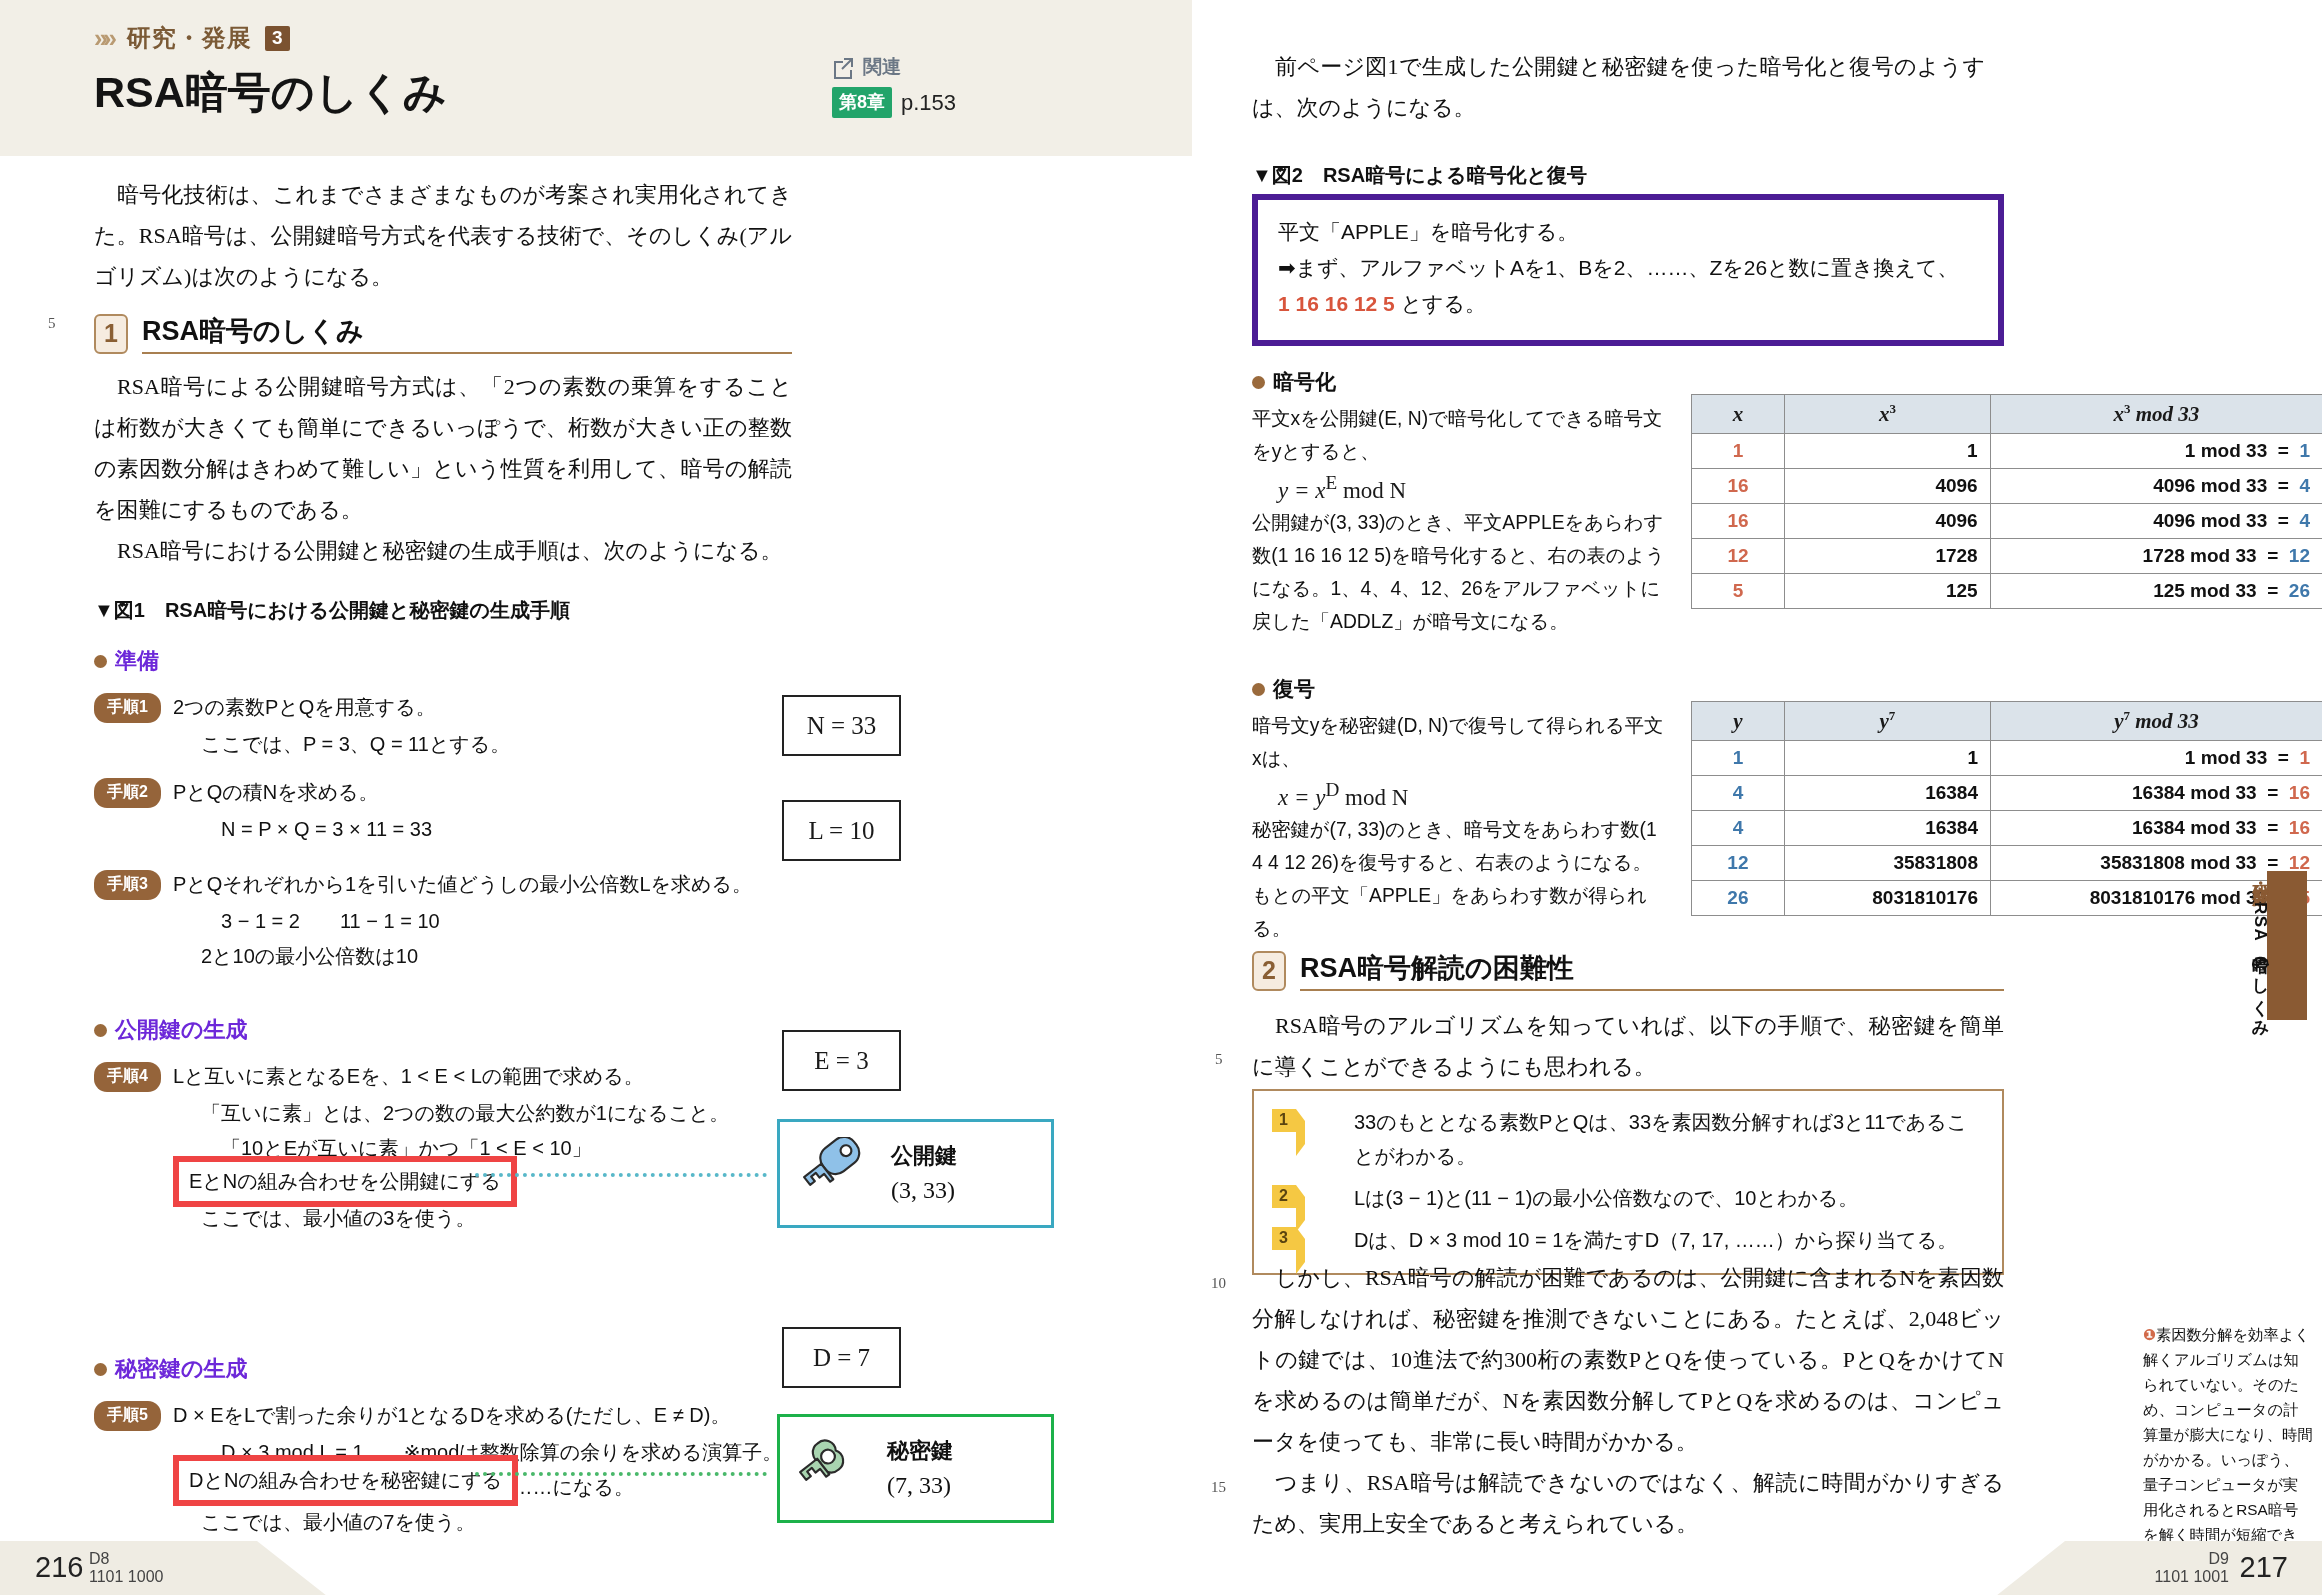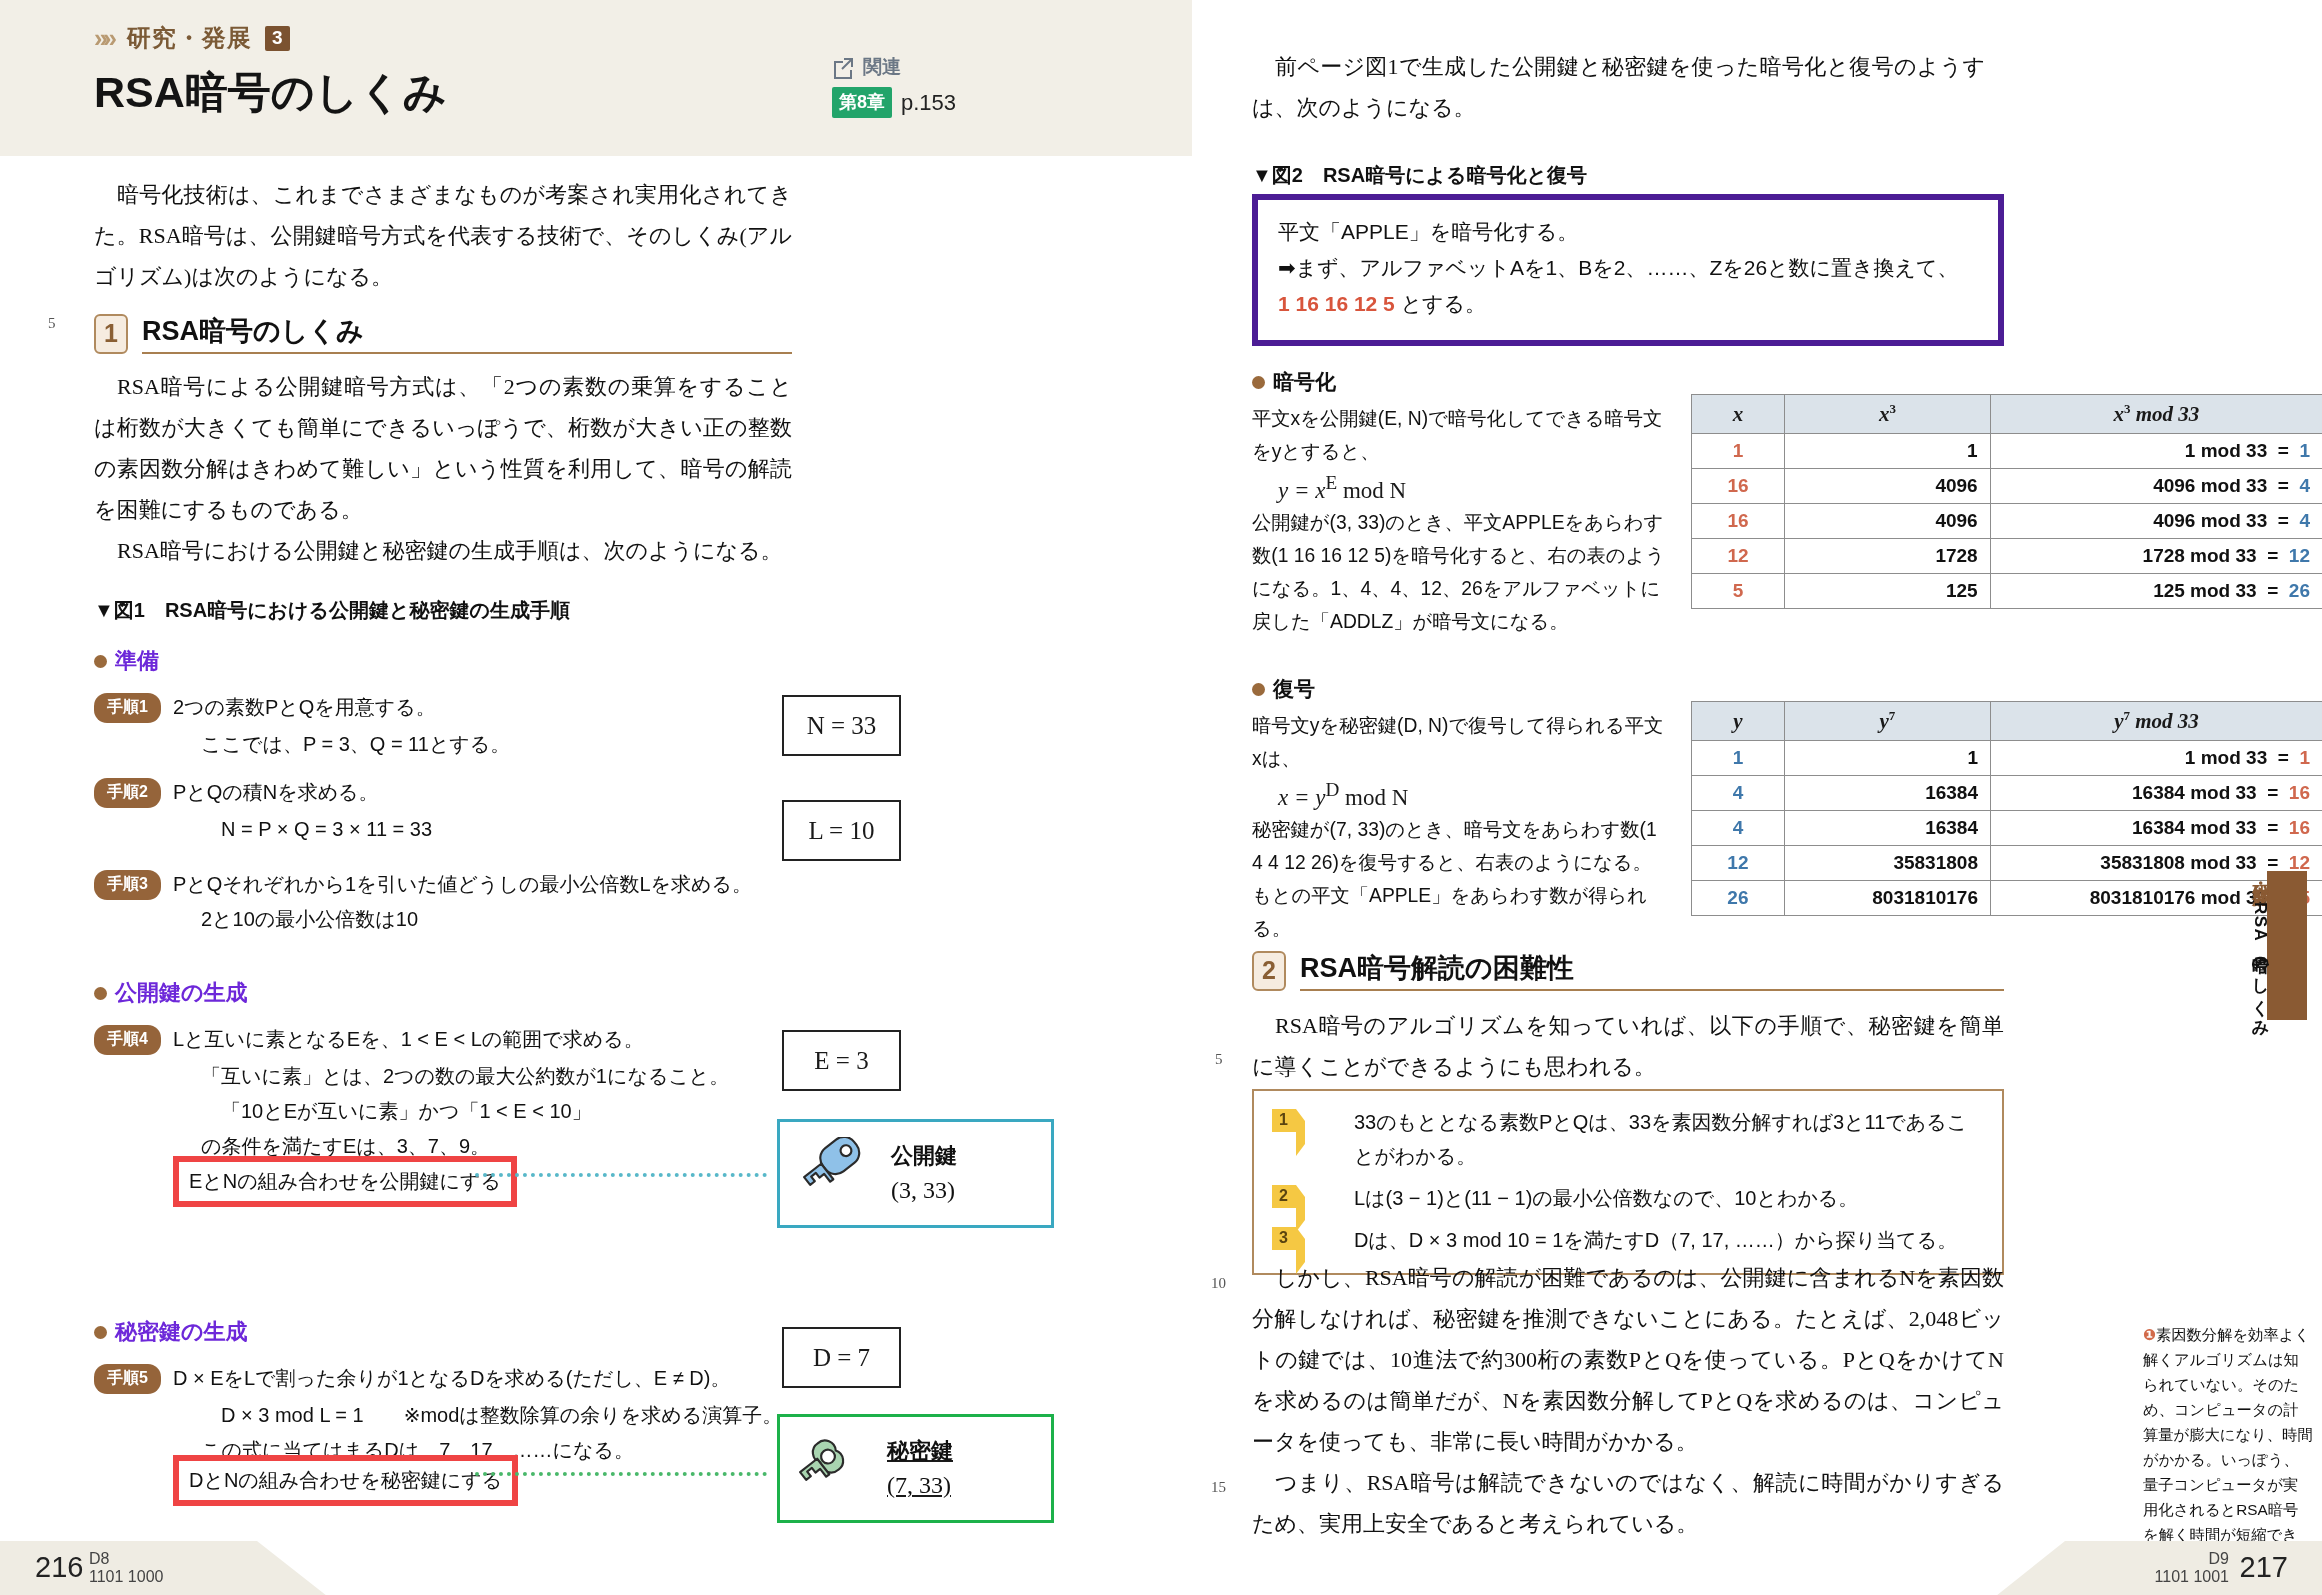--- a/index.html
+++ b/index.html
@@ -75,21 +75,21 @@
   .valbox {
     position:absolute; border: 2px solid #222; background:#fff;
     display:flex; align-items:center; justify-content:center;
     font-family:"Liberation Serif",serif; font-size: 25px;
   }
 
   .keybox {
     position:absolute; border: 3px solid #3aa8c1; background:#fff;
     display:flex; align-items:center; gap: 14px; padding: 10px 16px;
   }
-  .keybox.green { border-color:#1db14a;text-decoration:underline; }
+  .keybox.green { border-color:#1db14a; }
   .key-text { font-size:22px; font-weight:bold; color:#111; line-height: 34px; }
   .key-pair { font-size:24px; font-weight:normal; color:#111; font-family:"Liberation Serif",serif; }
 
   .labelbox {
     position:absolute; border:6px solid #ef4444; background:#fff; padding: 6px 10px;
     font-size: 20px; color:#111;
   }
   .dots-line { position:absolute; height:0; border-top: 4px dotted #58b8c9; }
   .dots-line.green { border-top-color:#49b86a; }
 
@@ -234,20 +234,21 @@
       <div class="step-row">
         <span class="step-pill">手順2</span>
         <span class="step-text">PとQの積Nを求める。</span>
       </div>
       <div class="step-sub i2">N = P × Q = 3 × 11 = 33</div>
 
       <div class="step-row" style="margin-top:22px;">
         <span class="step-pill">手順3</span>
         <span class="step-text">PとQそれぞれから1を引いた値どうしの最小公倍数Lを求める。</span>
       </div>
+      <div class="step-sub i2">3 − 1 = 2　　11 − 1 = 10</div>
       <div class="step-sub" style="margin-top:2px;">2と10の最小公倍数は10</div>
 
       <div class="bullet-head" style="margin-top:42px;">
         <span class="dot"></span>
         <span>公開鍵の生成</span>
       </div>
 
       <div class="step-row">
         <span class="step-pill">手順4</span>
         <span class="step-text">Lと互いに素となるEを、1 &lt; E &lt; Lの範囲で求める。</span>

